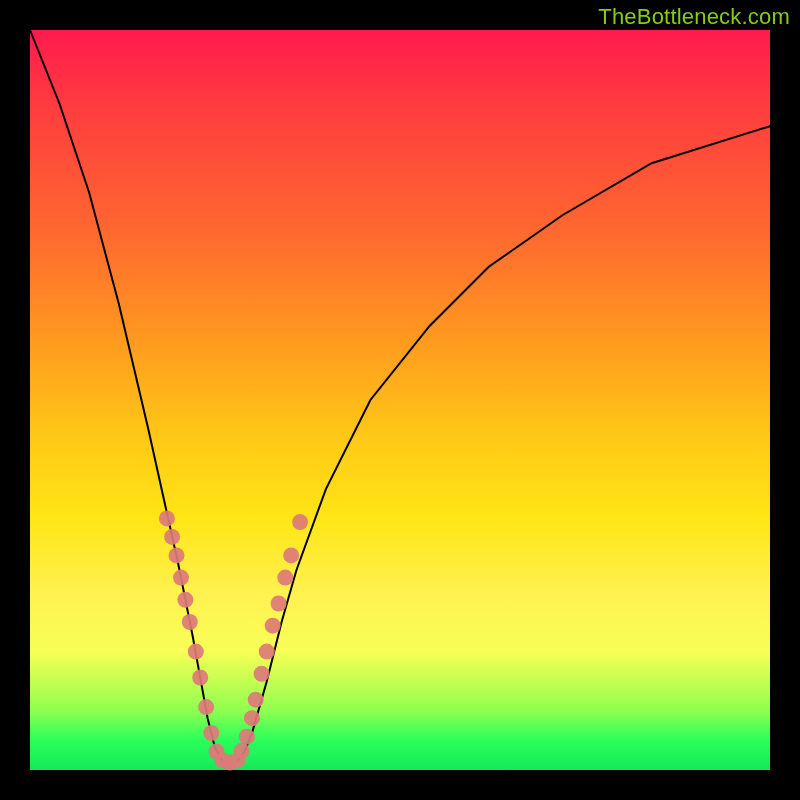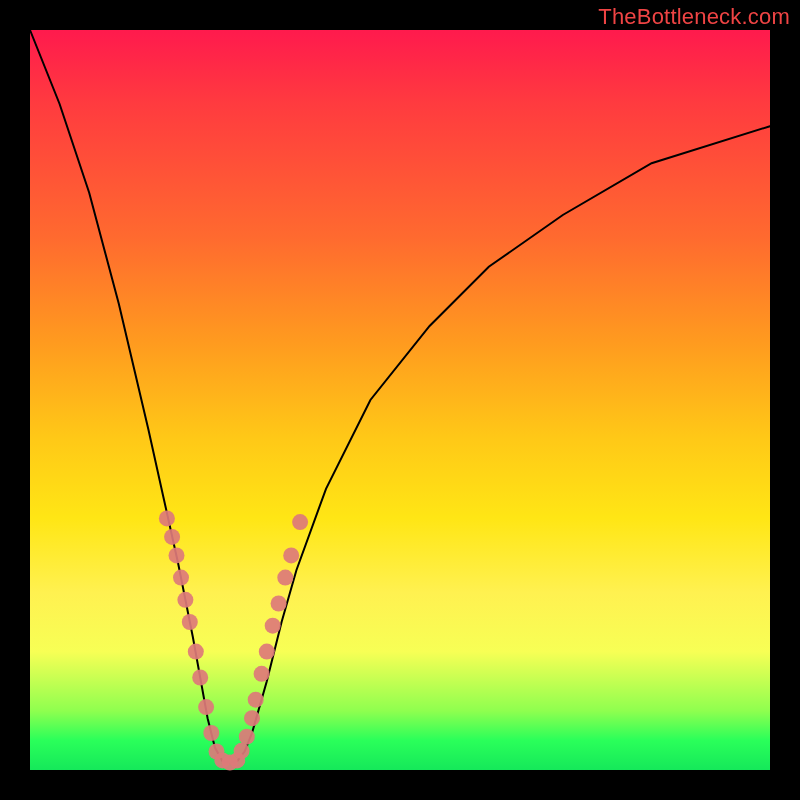--- a/index.html
+++ b/index.html
@@ -38,21 +38,21 @@
       #f7ff55 84%,
       #8fff4f 92%,
       #2aff5a 96%,
       #15e85a 100%
     );
   }
   .watermark {
     position: absolute;
     top: 4px;
     right: 10px;
-    color: #ef4444;
+    color: #84cc16;
     font-size: 22px;
     font-weight: 500;
     letter-spacing: 0.2px;
     user-select: none;
   }
   svg.curve {
     position: absolute;
     left: 0;
     top: 0;
     width: 740px;

